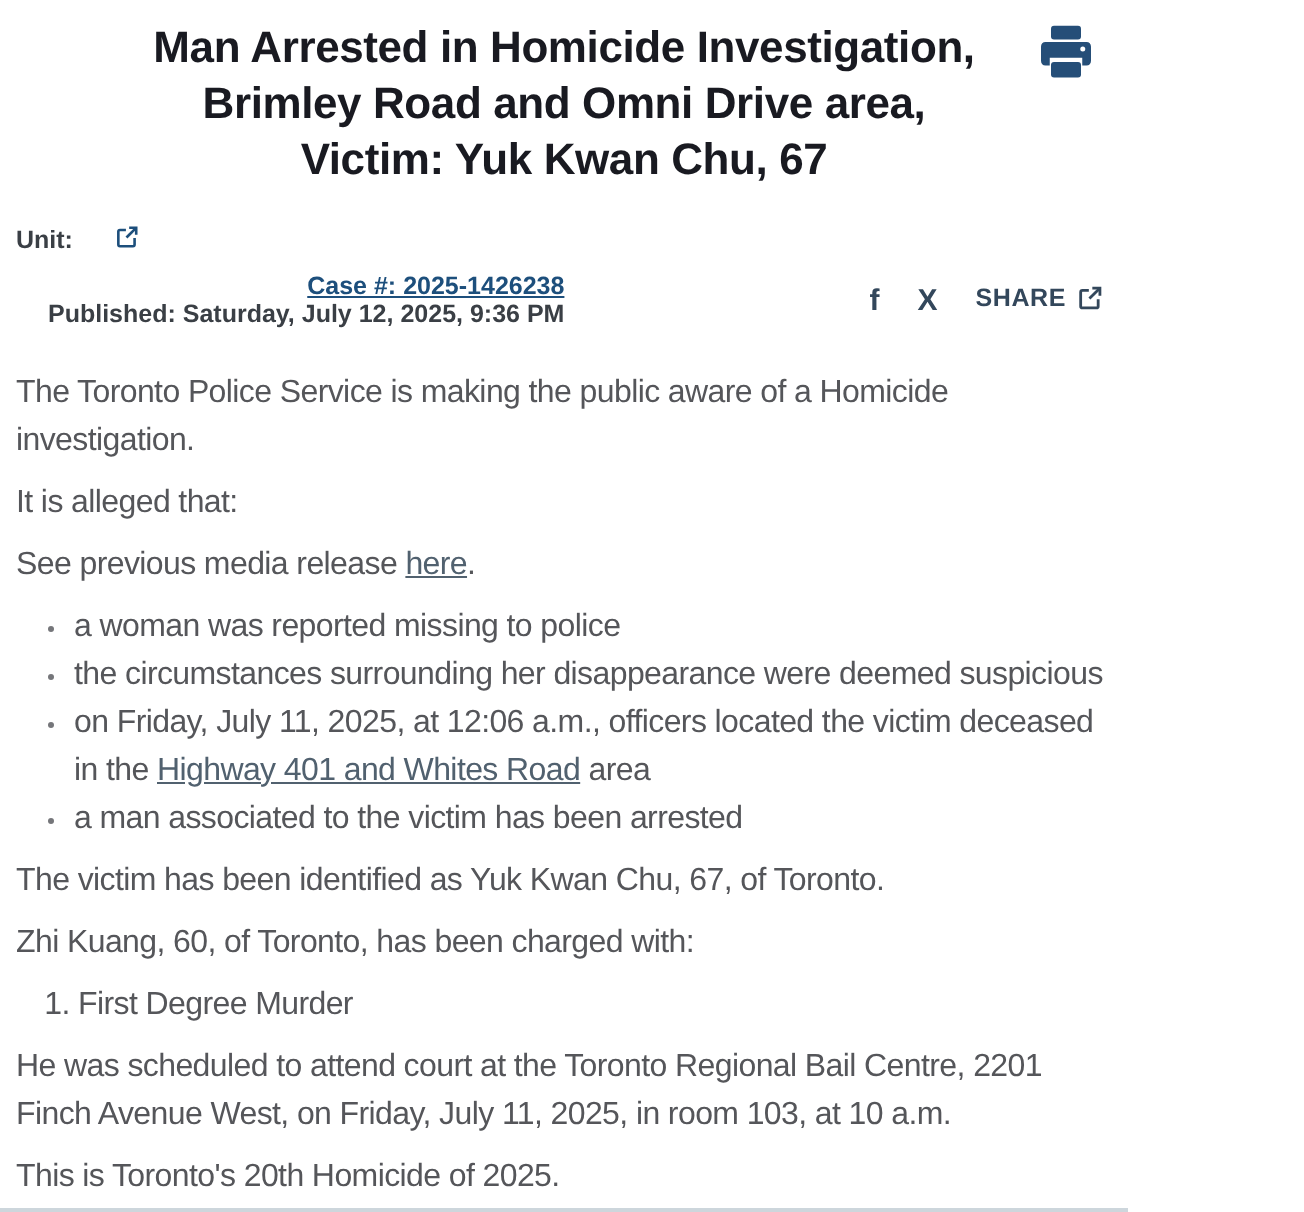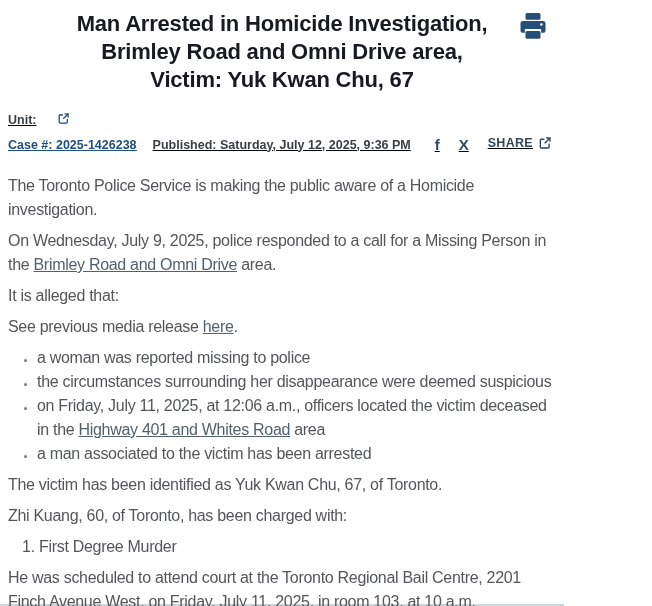--- a/index.html
+++ b/index.html
@@ -30,32 +30,32 @@
     position: absolute;
     top: 11px; right: 14px;
     width: 34px; height: 32px;
     border: none; background: transparent;
     padding: 0; cursor: pointer;
     color: #254e78;
   }
 
   
   .meta { margin-top: 18px; font-size: 12.5px; font-weight: 700; }
-  .meta-row { display: flex; align-items: center; text-decoration: underline; }
+  .meta-row { display: flex; align-items: center; }
   .meta-row + .meta-row { margin-top: 8px; justify-content: space-between; }
   .meta-label { color: #3a3f45; margin-right: 16px; }
   .meta-link {
     color: #1d4f7c;
     text-decoration: underline;
     display: inline-flex; align-items: center;
     cursor: pointer;
   }
   .ext-icon { margin-left: 5px; flex: 0 0 auto; }
   .published { color: #3a3f45; margin-left: 16px; }
-  .meta-left { display: flex; align-items: center; }
+  .meta-left { display: flex; align-items: flex-end; flex-direction: column; }
   .share-group {
     display: flex; align-items: center; gap: 19px;
     color: #33475b; padding-right: 4px;
   }
   .soc-btn {
     border: none; background: transparent; padding: 0;
     color: #33475b; cursor: pointer;
     font-family: "Liberation Sans", sans-serif;
     font-weight: 700; font-size: 15px; line-height: 15px;
   }
@@ -136,21 +136,20 @@
           </span>
         </button>
       </div>
     </div>
   </div>
 
   <div class="article">
 
     <p>The Toronto Police Service is making the public aware of a Homicide investigation.</p>
 
-    <p><span>On Wednesday, July 9, 2025, police responded to a call for a Missing Person in the </span><a class="body-link">Brimley Road and Omni Drive</a><span> area.</span></p>
 
     <p>It is alleged that:</p>
 
     <p><span>See previous media release </span><a class="body-link">here</a><span>.</span></p>
 
     <ul>
       <li>a woman was reported missing to police</li>
       <li>the circumstances surrounding her disappearance were deemed suspicious</li>
       <li><span>on Friday, July 11, 2025, at 12:06 a.m., officers located the victim deceased in the </span><a class="body-link">Highway 401 and Whites Road</a><span> area</span></li>
       <li>a man associated to the victim has been arrested</li>

